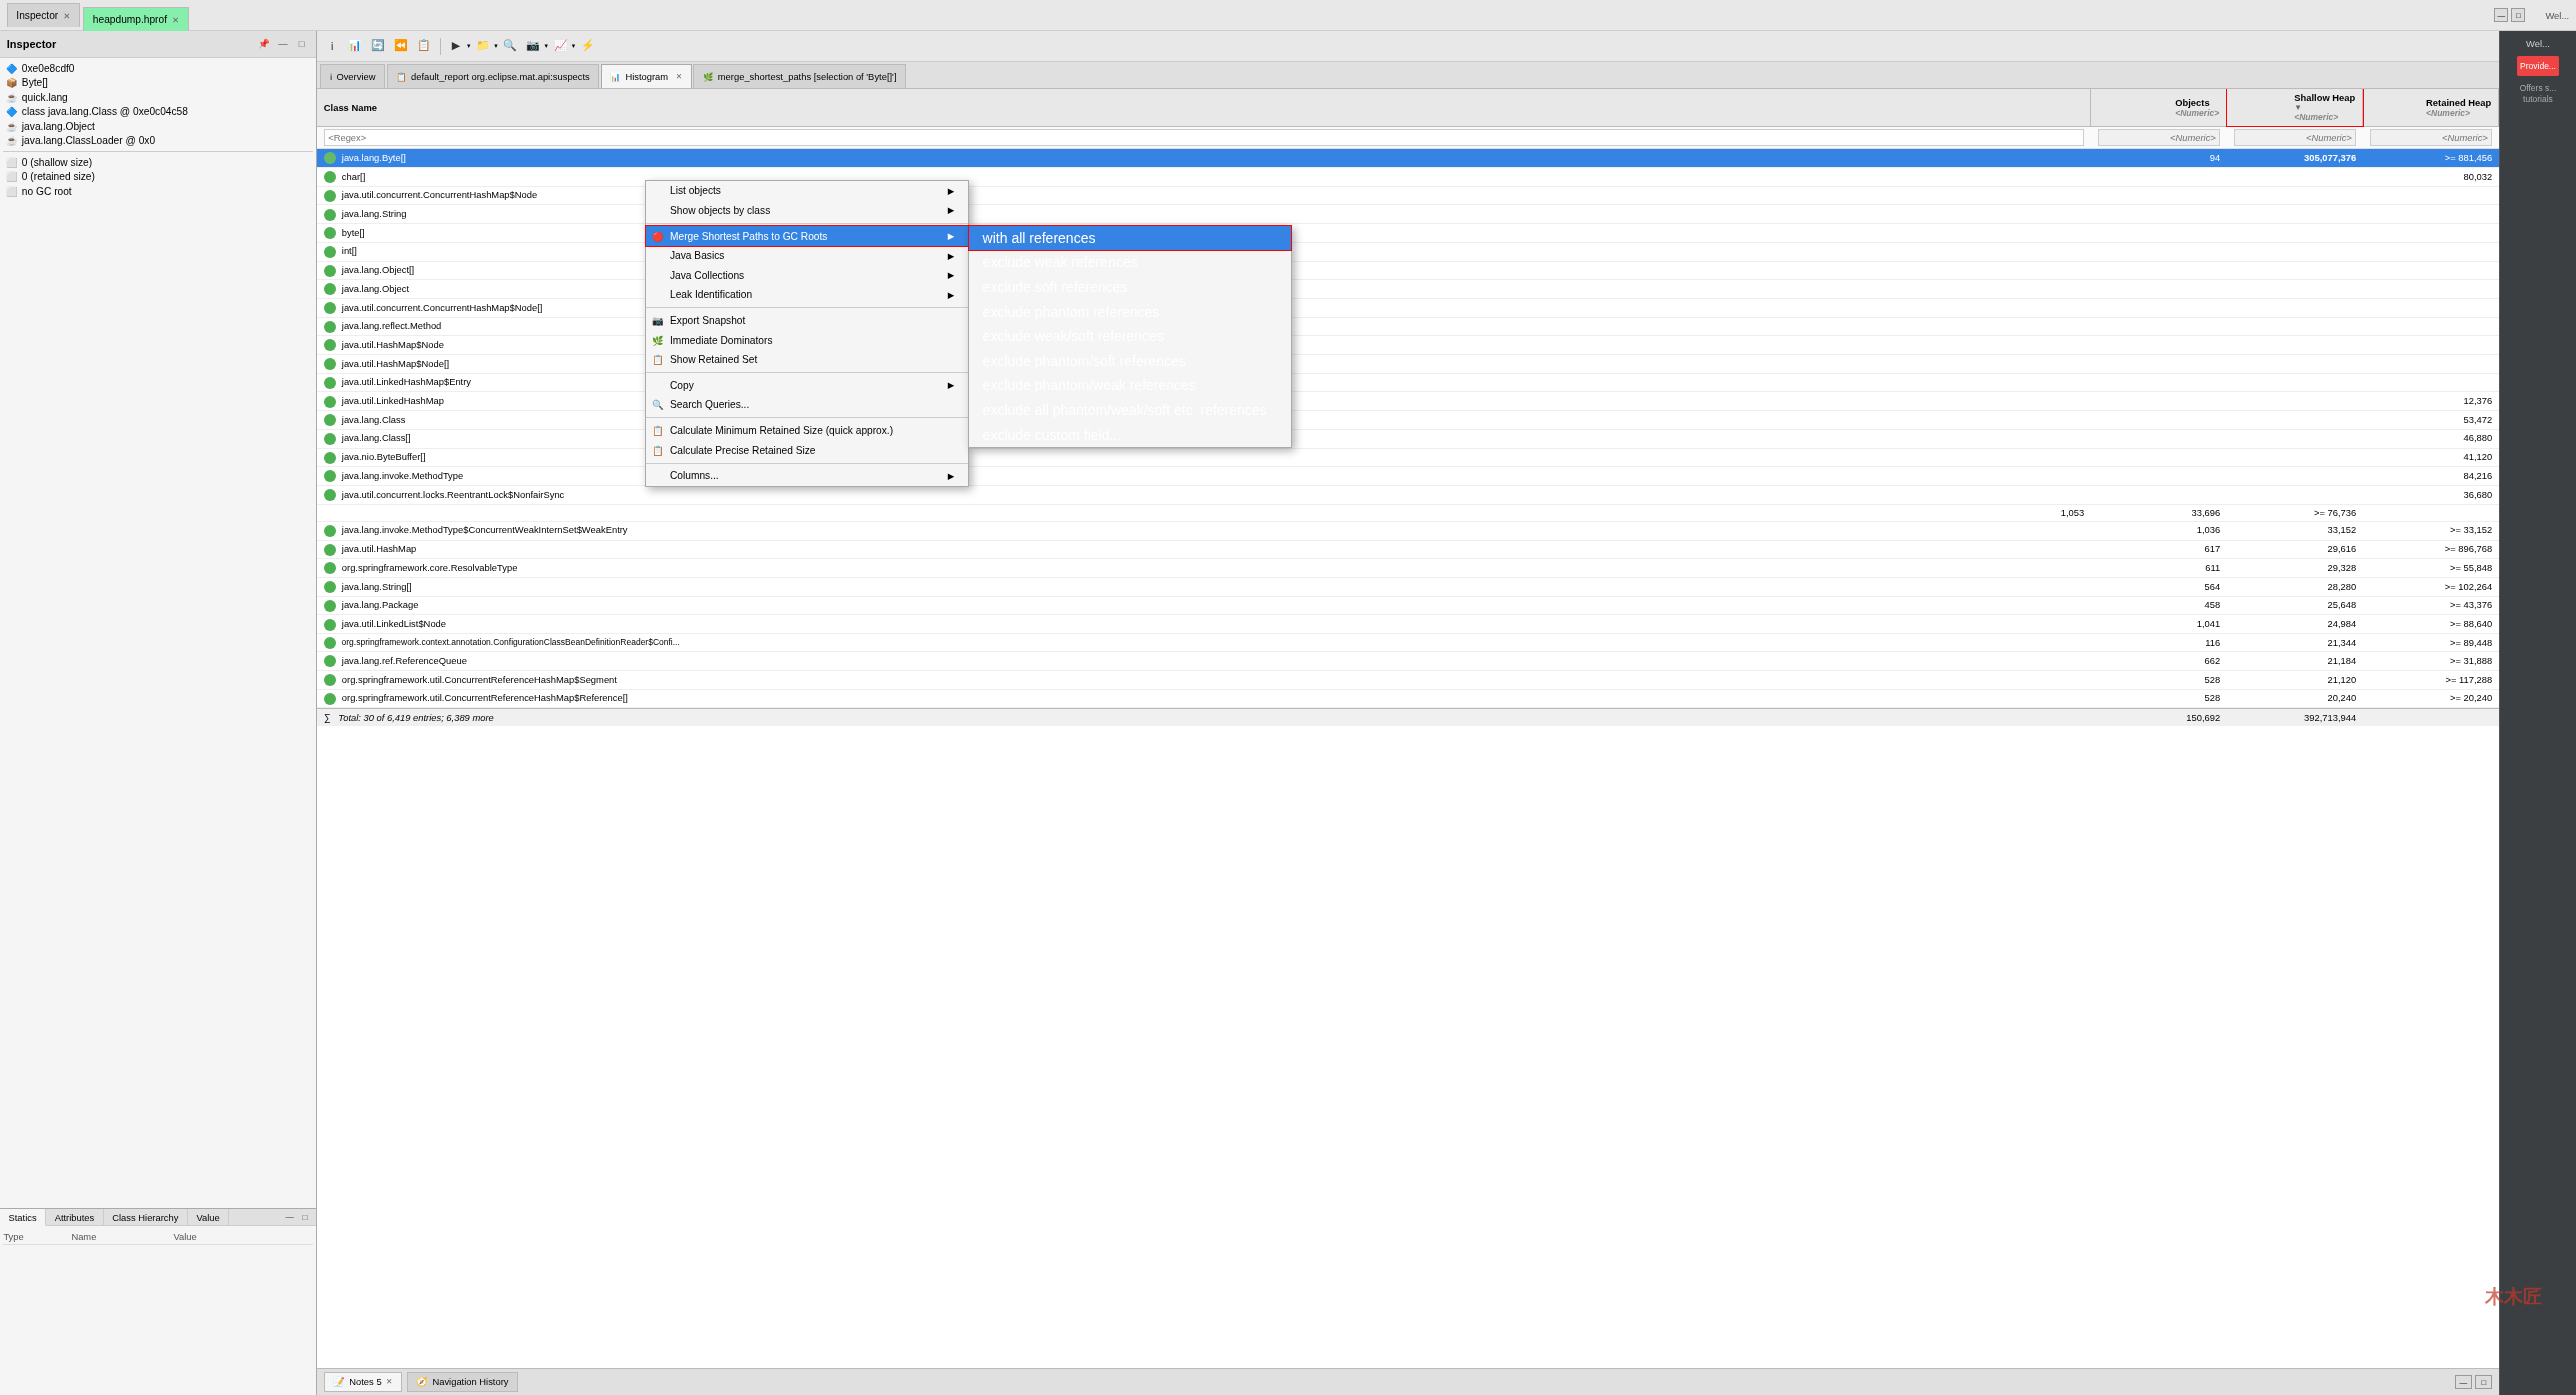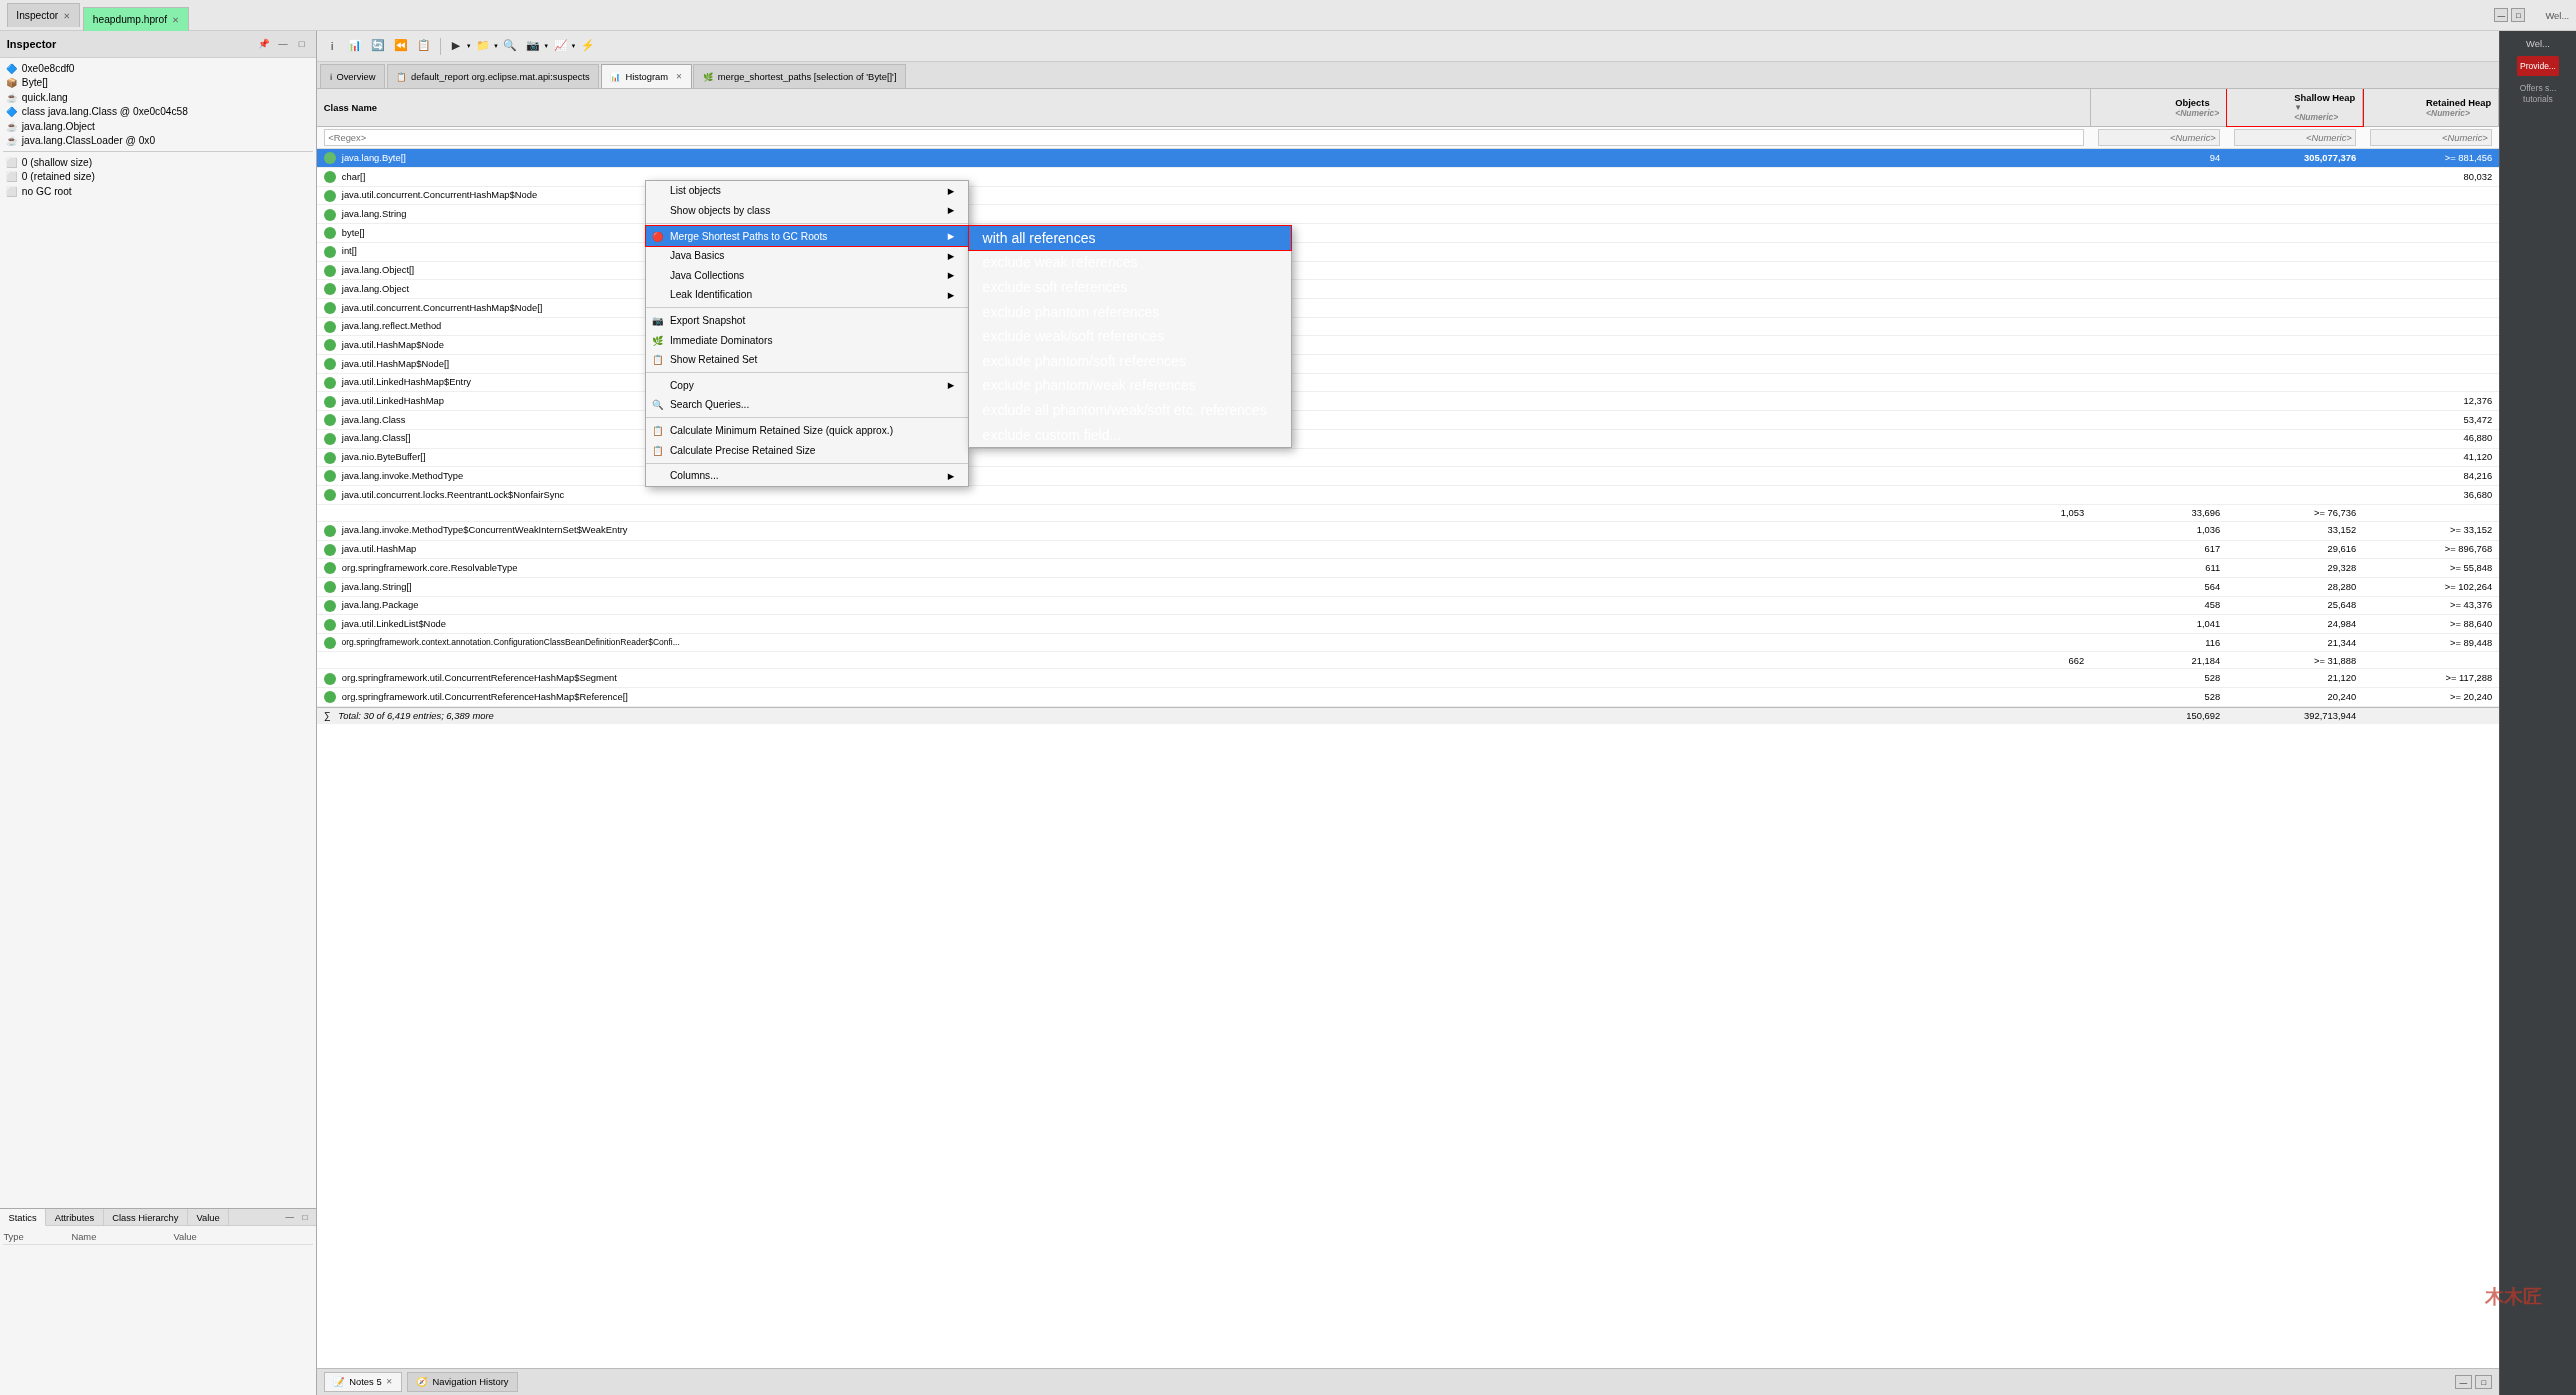--- a/index.html
+++ b/index.html
@@ -563,20 +563,24 @@
           <div class="cell" style="font-size:8.5px;">
             <span class="cell-icon"></span>
             org.springframework.context.annotation.ConfigurationClassBeanDefinitionReader$Confi...
           </div>
           <div class="cell right">116</div>
           <div class="cell right">21,344</div>
           <div class="cell right">&gt;= 89,448</div>
         </div>
 
         <div class="table-row">
+          <div class="cell">
+            <span class="cell-icon"></span>
+            java.lang.ref.ReferenceQueue
+          </div>
           <div class="cell right">662</div>
           <div class="cell right">21,184</div>
           <div class="cell right">&gt;= 31,888</div>
         </div>
 
         <div class="table-row">
           <div class="cell">
             <span class="cell-icon"></span>
             org.springframework.util.ConcurrentReferenceHashMap$Segment
           </div>
@@ -724,21 +728,21 @@
         </div>
         <div class="bottom-controls">
           <div class="bottom-ctrl-btn">—</div>
           <div class="bottom-ctrl-btn">□</div>
         </div>
       </div>
     </div>
 
     <div class="right-side" style="width:77px; background:#3c3f41; border-left:0.9px solid #555; display:flex; flex-direction:column; padding: 6.8px 5.1px; gap:6.8px;">
       <div style="color:#ccc; font-size:9.4px; text-align:center;">Wel...</div>
-      <div style="background:#b91c1c; color:white; font-size:8.5px; padding:5.1px 3.4px; text-align:center; cursor:pointer; border-radius:1.7px;">Provide...</div>
+      <div style="background:#ef4444; color:white; font-size:8.5px; padding:5.1px 3.4px; text-align:center; cursor:pointer; border-radius:1.7px;">Provide...</div>
       <div style="color:#aaa; font-size:8.5px; text-align:center; line-height:1.3;">Offers s...<br>tutorials</div>
     </div>
 
   </div>
 </div>
 
 <div class="watermark">木木匠</div>
 
 
 </body></html>

